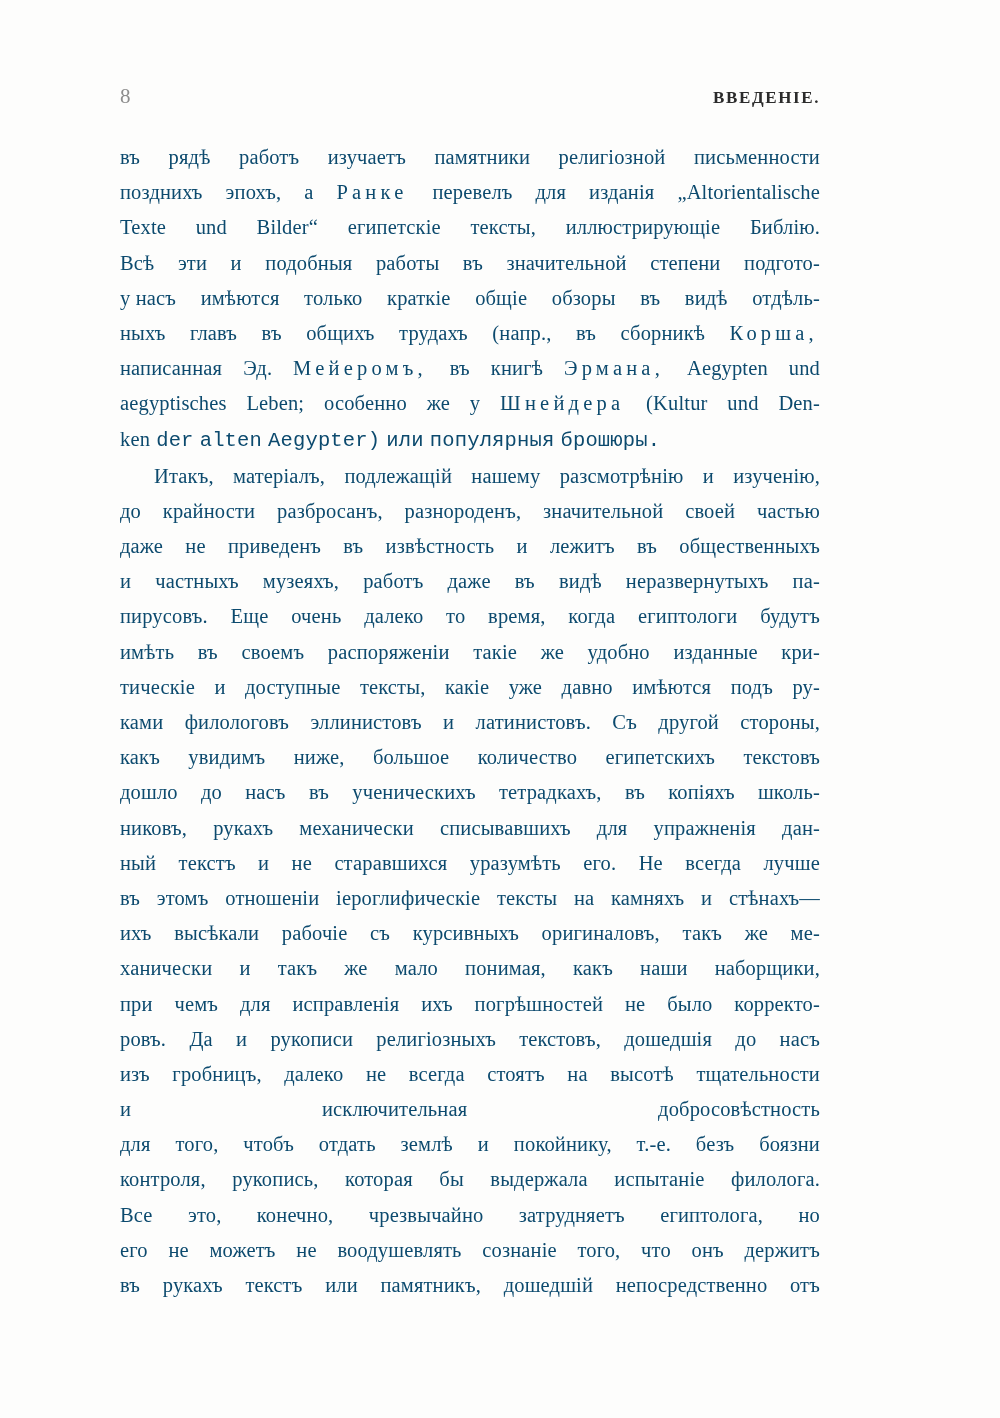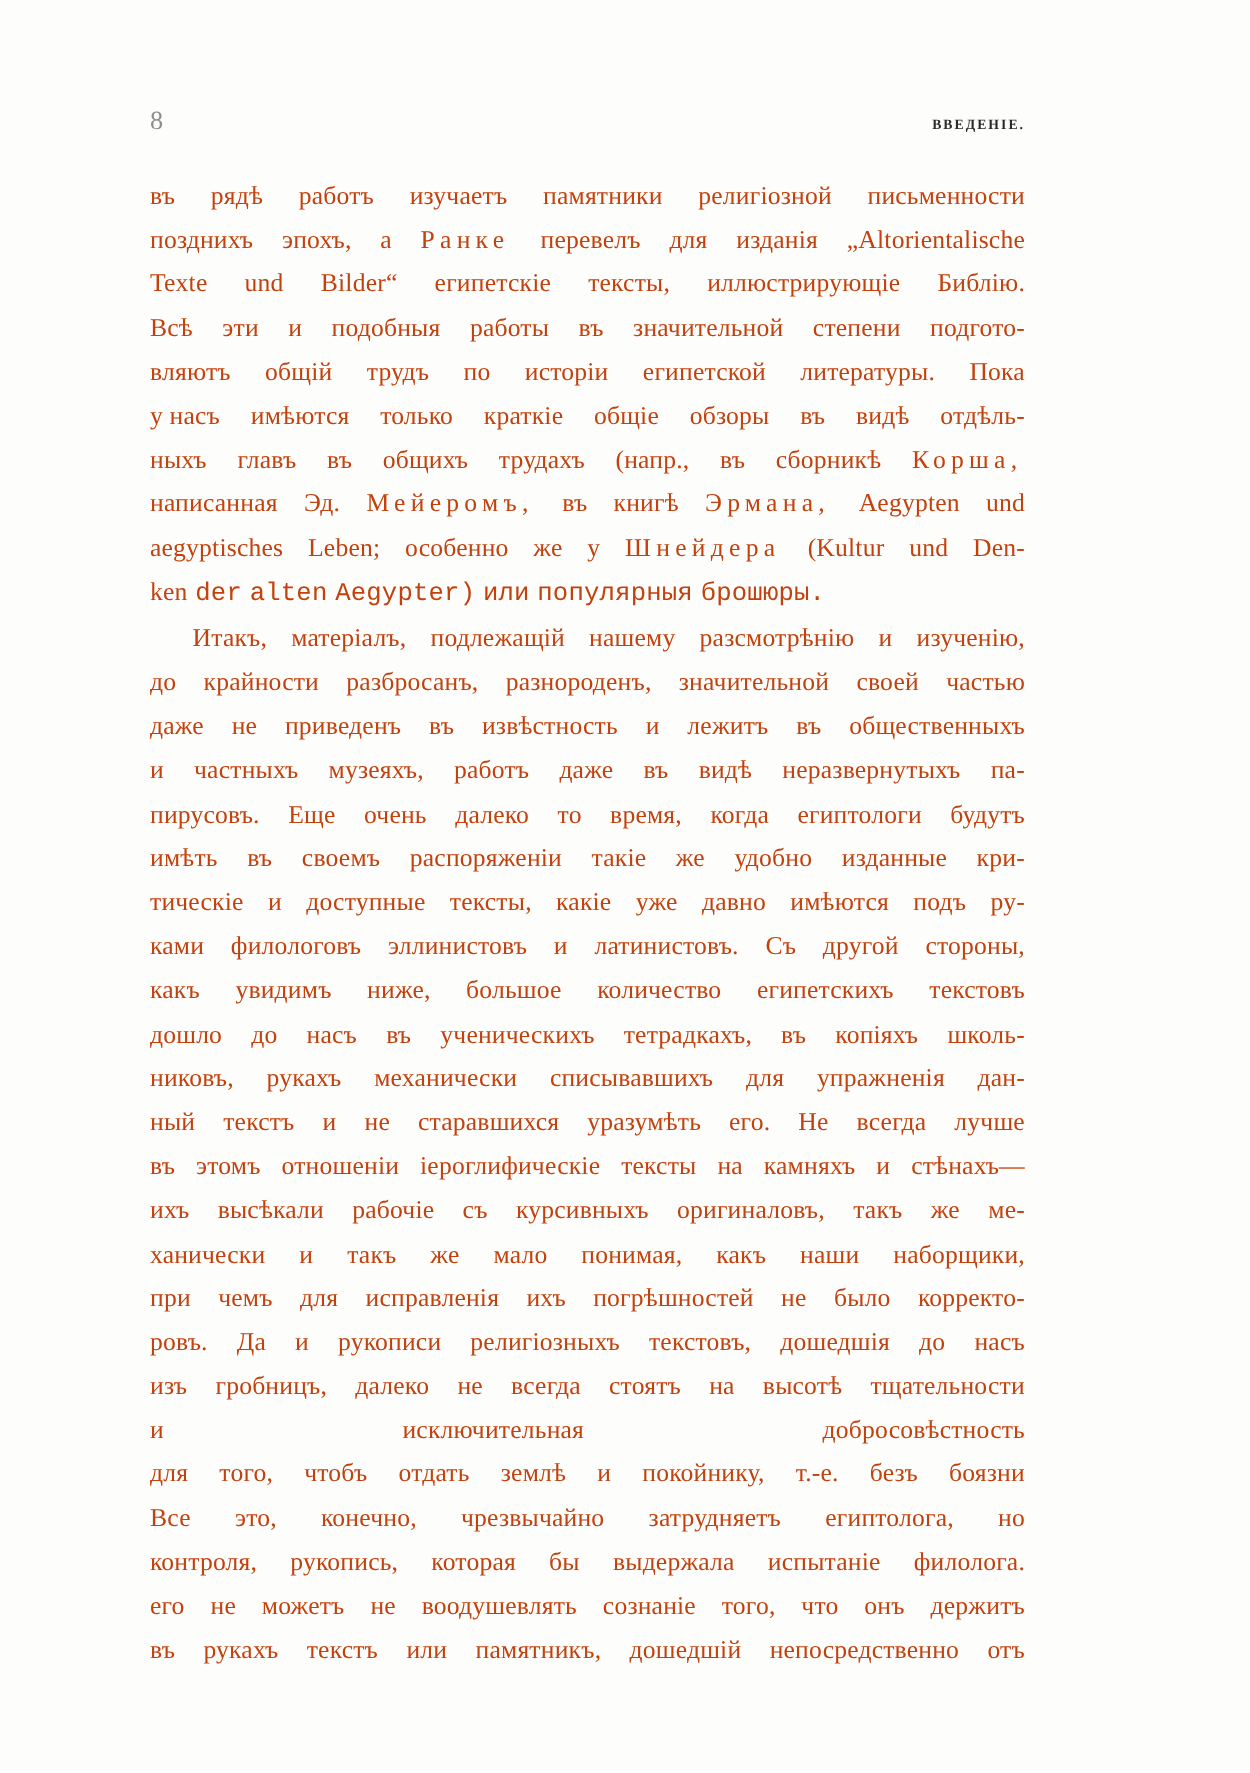--- a/index.html
+++ b/index.html
@@ -27,21 +27,21 @@
     display: flex;
     align-items: baseline;
     justify-content: space-between;
   }
   .folio {
     font-size: 21px;
     color: #8d8d8d;
     letter-spacing: 0.5px;
   }
   .head-title {
-    font-size: 11px;
+    font-size: 17px;
     color: #2b2b2b;
     letter-spacing: 1.6px;
     font-weight: 600;
     transform: scaleY(1.04);
     margin-left: 48px;
   }
 
   
   .textblock {
     position: absolute;
@@ -55,21 +55,21 @@
   .para + .para {
     margin-top: 2px;
   }
   .line {
     display: flex;
     height: 35.2px;
     align-items: baseline;
     font-size: 20.5px;
     line-height: 35.2px;
     white-space: pre;
-    color: #c2410c;
+    color: #0c4a6e;
     letter-spacing: 0.15px;
   }
   
   .line.just {
     justify-content: space-between;
   }
   
   .line.flush {
     justify-content: flex-start;
   }
@@ -106,21 +106,20 @@
     <span class="folio">8</span>
     <span class="head-title">ВВЕДЕНІЕ.</span>
   </div>
 
   <div class="textblock">
       <div class="para">
         <div class="line just"><span class="w">въ</span><span class="w">рядѣ</span><span class="w">работъ</span><span class="w">изучаетъ</span><span class="w">памятники</span><span class="w">религіозной</span><span class="w">письменности</span></div>
         <div class="line just"><span class="w">позднихъ</span><span class="w">эпохъ,</span><span class="w">а</span><span class="w sp">Ранке</span><span class="w">перевелъ</span><span class="w">для</span><span class="w">изданія</span><span class="w lat">„Altorientalische</span></div>
         <div class="line just"><span class="w lat">Texte</span><span class="w lat">und</span><span class="w lat">Bilder“</span><span class="w">египетскіе</span><span class="w">тексты,</span><span class="w">иллюстрирующіе</span><span class="w">Библію.</span></div>
         <div class="line just"><span class="w">Всѣ</span><span class="w">эти</span><span class="w">и</span><span class="w">подобныя</span><span class="w">работы</span><span class="w">въ</span><span class="w">значительной</span><span class="w">степени</span><span class="w">подгото-</span></div>
-        <div class="line just"><span class="w">вляютъ</span><span class="w">общій</span><span class="w">трудъ</span><span class="w">по</span><span class="w">исторіи</span><span class="w">египетской</span><span class="w">литературы.</span><span class="w">Пока</span></div>
         <div class="line just"><span class="w">у насъ</span><span class="w">имѣются</span><span class="w">только</span><span class="w">краткіе</span><span class="w">общіе</span><span class="w">обзоры</span><span class="w">въ</span><span class="w">видѣ</span><span class="w">отдѣль-</span></div>
         <div class="line just"><span class="w">ныхъ</span><span class="w">главъ</span><span class="w">въ</span><span class="w">общихъ</span><span class="w">трудахъ</span><span class="w">(напр.,</span><span class="w">въ</span><span class="w">сборникѣ</span><span class="w sp">Корша,</span></div>
         <div class="line just"><span class="w">написанная</span><span class="w">Эд.</span><span class="w sp">Мейеромъ,</span><span class="w">въ</span><span class="w">книгѣ</span><span class="w sp">Эрмана,</span><span class="w lat">Aegypten</span><span class="w lat">und</span></div>
         <div class="line just"><span class="w lat">aegyptisches</span><span class="w lat">Leben;</span><span class="w">особенно</span><span class="w">же</span><span class="w">у</span><span class="w sp">Шнейдера</span><span class="w lat">(Kultur</span><span class="w lat">und</span><span class="w lat">Den-</span></div>
         <div class="line flush"><span class="w lat">ken</span><span class="w lat">der</span><span class="w lat">alten</span><span class="w lat">Aegypter)</span><span class="w">или</span><span class="w">популярныя</span><span class="w">брошюры.</span></div>
       </div>
       <div class="para">
         <div class="line just indent"><span class="w">Итакъ,</span><span class="w">матеріалъ,</span><span class="w">подлежащій</span><span class="w">нашему</span><span class="w">разсмотрѣнію</span><span class="w">и</span><span class="w">изученію,</span></div>
         <div class="line just"><span class="w">до</span><span class="w">крайности</span><span class="w">разбросанъ,</span><span class="w">разнороденъ,</span><span class="w">значительной</span><span class="w">своей</span><span class="w">частью</span></div>
         <div class="line just"><span class="w">даже</span><span class="w">не</span><span class="w">приведенъ</span><span class="w">въ</span><span class="w">извѣстность</span><span class="w">и</span><span class="w">лежитъ</span><span class="w">въ</span><span class="w">общественныхъ</span></div>
@@ -134,20 +133,20 @@
         <div class="line just"><span class="w">никовъ,</span><span class="w">рукахъ</span><span class="w">механически</span><span class="w">списывавшихъ</span><span class="w">для</span><span class="w">упражненія</span><span class="w">дан-</span></div>
         <div class="line just"><span class="w">ный</span><span class="w">текстъ</span><span class="w">и</span><span class="w">не</span><span class="w">старавшихся</span><span class="w">уразумѣть</span><span class="w">его.</span><span class="w">Не</span><span class="w">всегда</span><span class="w">лучше</span></div>
         <div class="line just"><span class="w">въ</span><span class="w">этомъ</span><span class="w">отношеніи</span><span class="w">іероглифическіе</span><span class="w">тексты</span><span class="w">на</span><span class="w">камняхъ</span><span class="w">и</span><span class="w">стѣнахъ—</span></div>
         <div class="line just"><span class="w">ихъ</span><span class="w">высѣкали</span><span class="w">рабочіе</span><span class="w">съ</span><span class="w">курсивныхъ</span><span class="w">оригиналовъ,</span><span class="w">такъ</span><span class="w">же</span><span class="w">ме-</span></div>
         <div class="line just"><span class="w">ханически</span><span class="w">и</span><span class="w">такъ</span><span class="w">же</span><span class="w">мало</span><span class="w">понимая,</span><span class="w">какъ</span><span class="w">наши</span><span class="w">наборщики,</span></div>
         <div class="line just"><span class="w">при</span><span class="w">чемъ</span><span class="w">для</span><span class="w">исправленія</span><span class="w">ихъ</span><span class="w">погрѣшностей</span><span class="w">не</span><span class="w">было</span><span class="w">корректо-</span></div>
         <div class="line just"><span class="w">ровъ.</span><span class="w">Да</span><span class="w">и</span><span class="w">рукописи</span><span class="w">религіозныхъ</span><span class="w">текстовъ,</span><span class="w">дошедшія</span><span class="w">до</span><span class="w">насъ</span></div>
         <div class="line just"><span class="w">изъ</span><span class="w">гробницъ,</span><span class="w">далеко</span><span class="w">не</span><span class="w">всегда</span><span class="w">стоятъ</span><span class="w">на</span><span class="w">высотѣ</span><span class="w">тщательности</span></div>
         <div class="line just"><span class="w">и</span><span class="w">исключительная</span><span class="w">добросовѣстность</span></div>
         <div class="line just"><span class="w">для</span><span class="w">того,</span><span class="w">чтобъ</span><span class="w">отдать</span><span class="w">землѣ</span><span class="w">и</span><span class="w">покойнику,</span><span class="w">т.-е.</span><span class="w">безъ</span><span class="w">боязни</span></div>
+        <div class="line just"><span class="w">контроля,</span><span class="w">рукопись,</span><span class="w">которая</span><span class="w">бы</span><span class="w">выдержала</span><span class="w">испытаніе</span><span class="w">филолога.</span></div>
         <div class="line just"><span class="w">Все</span><span class="w">это,</span><span class="w">конечно,</span><span class="w">чрезвычайно</span><span class="w">затрудняетъ</span><span class="w">египтолога,</span><span class="w">но</span></div>
-        <div class="line just"><span class="w">контроля,</span><span class="w">рукопись,</span><span class="w">которая</span><span class="w">бы</span><span class="w">выдержала</span><span class="w">испытаніе</span><span class="w">филолога.</span></div>
         <div class="line just"><span class="w">его</span><span class="w">не</span><span class="w">можетъ</span><span class="w">не</span><span class="w">воодушевлять</span><span class="w">сознаніе</span><span class="w">того,</span><span class="w">что</span><span class="w">онъ</span><span class="w">держитъ</span></div>
         <div class="line just"><span class="w">въ</span><span class="w">рукахъ</span><span class="w">текстъ</span><span class="w">или</span><span class="w">памятникъ,</span><span class="w">дошедшій</span><span class="w">непосредственно</span><span class="w">отъ</span></div>
       </div>
     </div>
 
 </div>
 
 </body></html>

